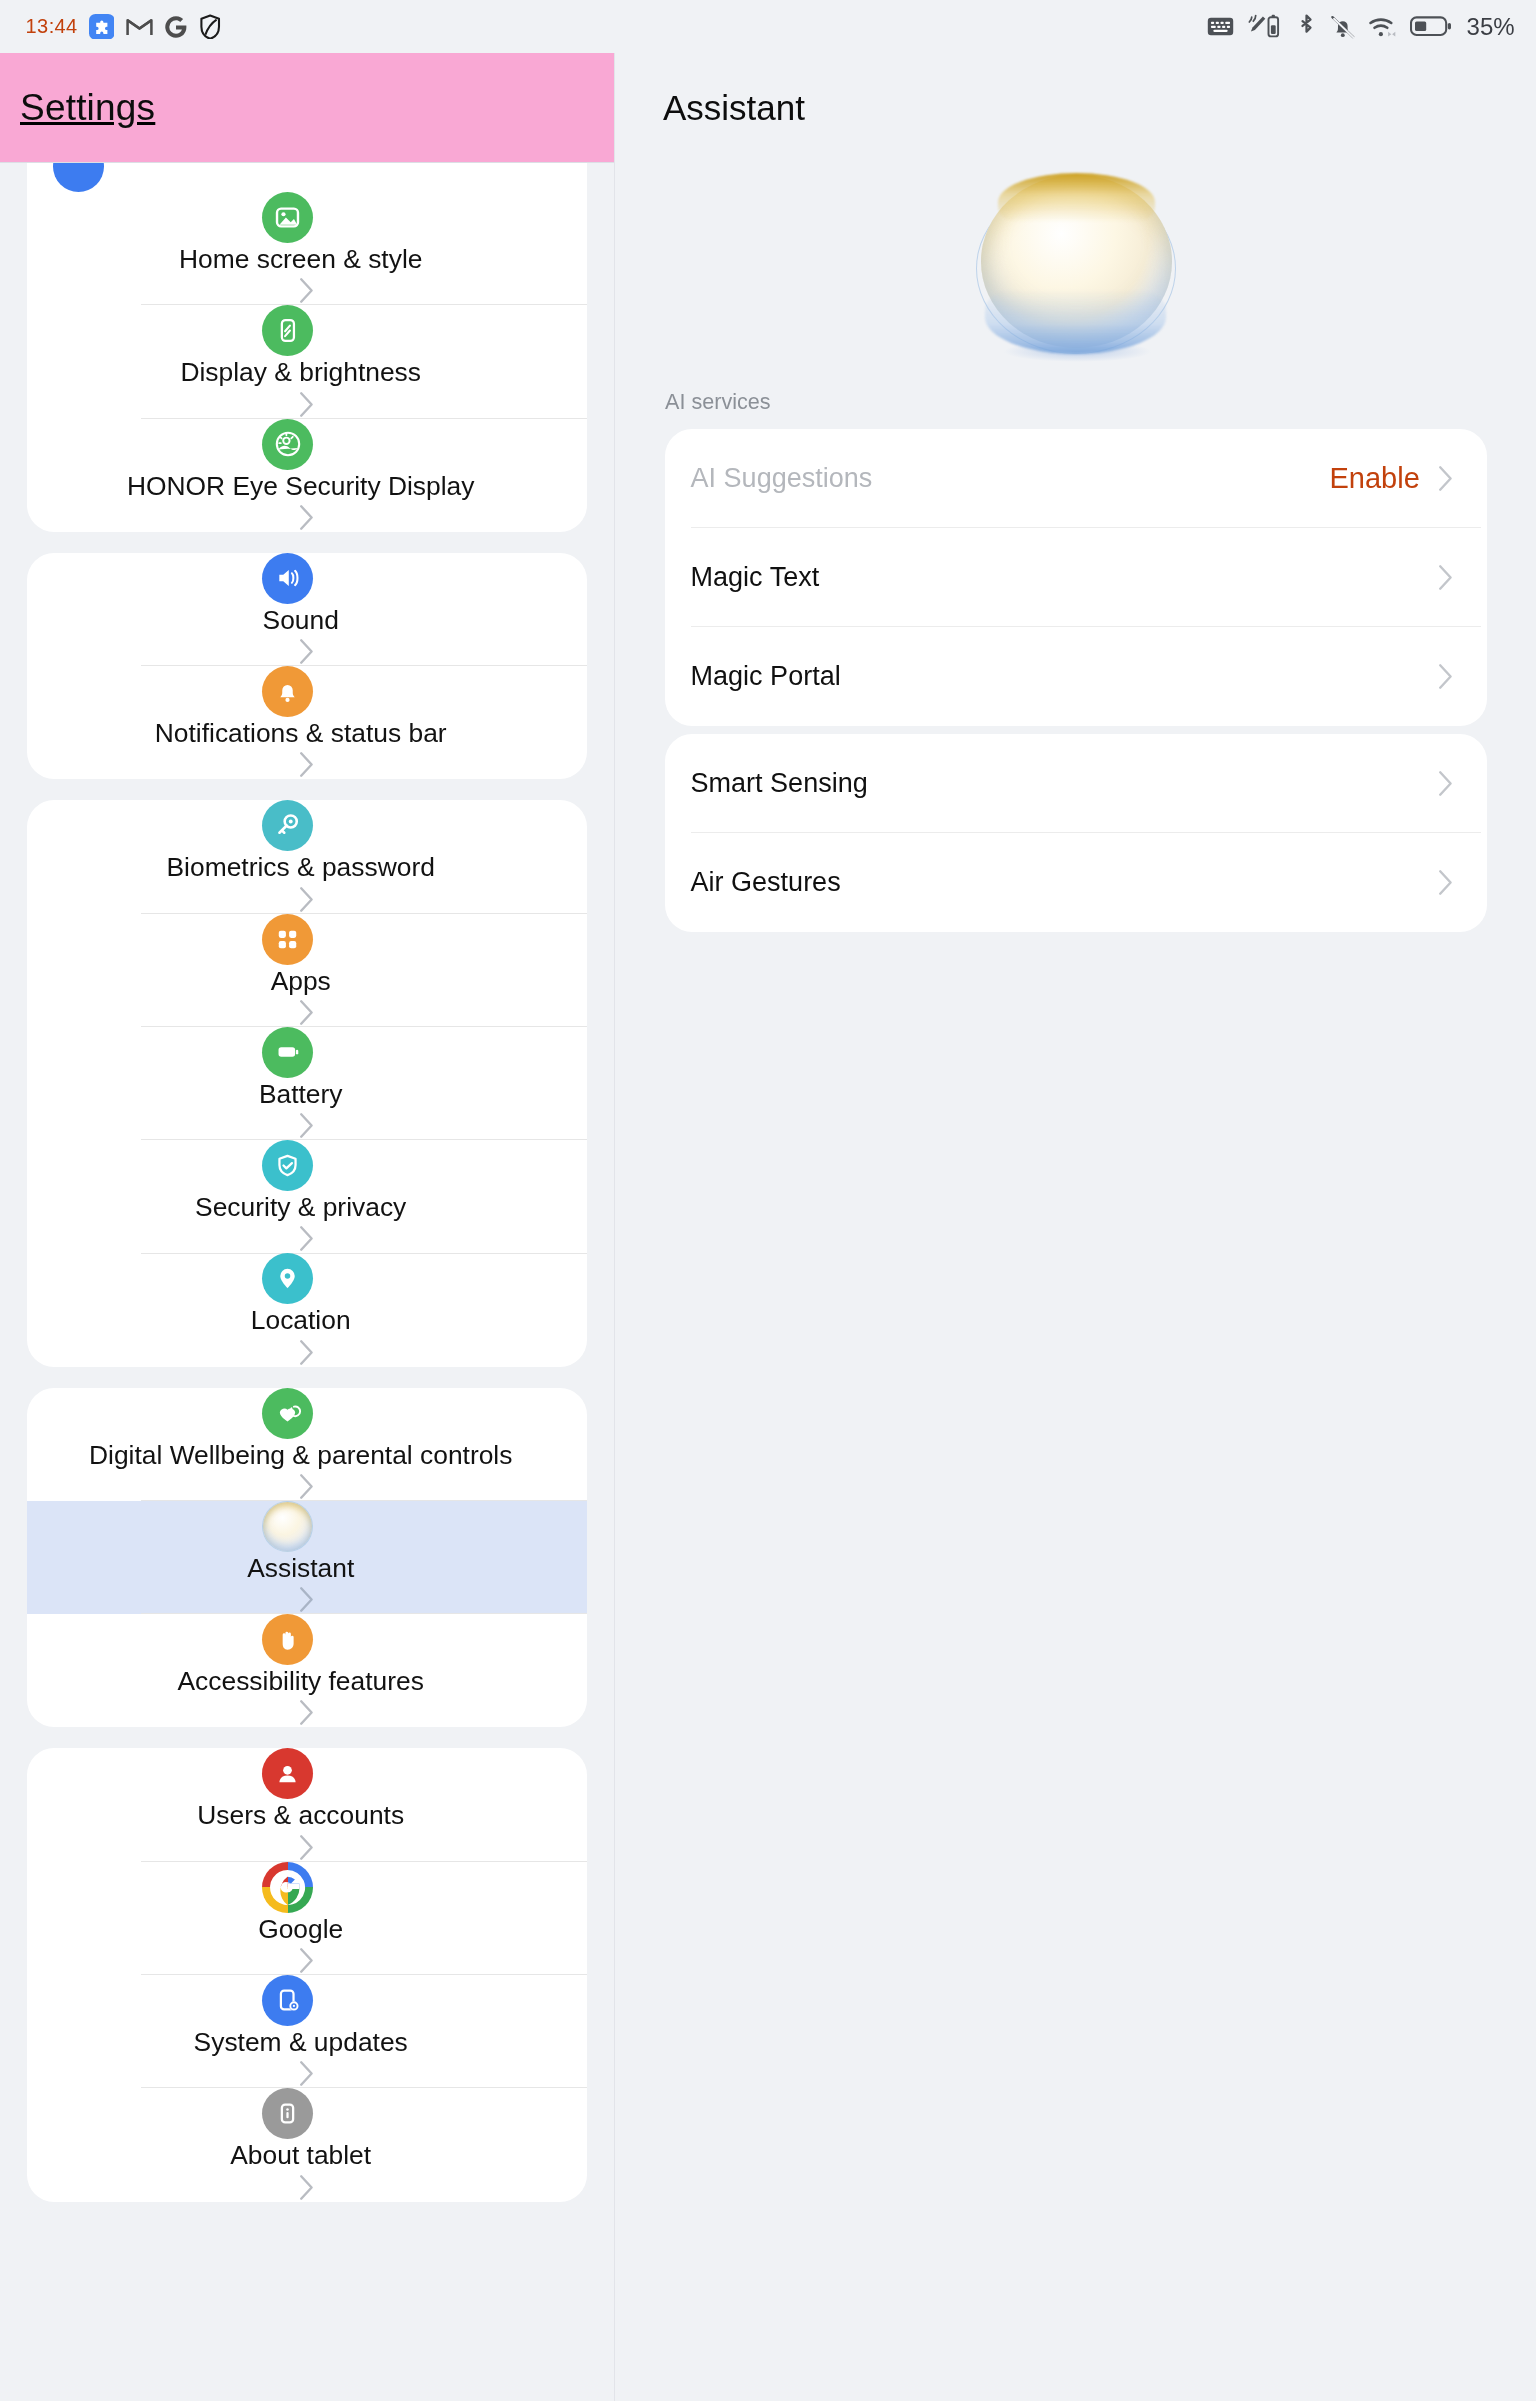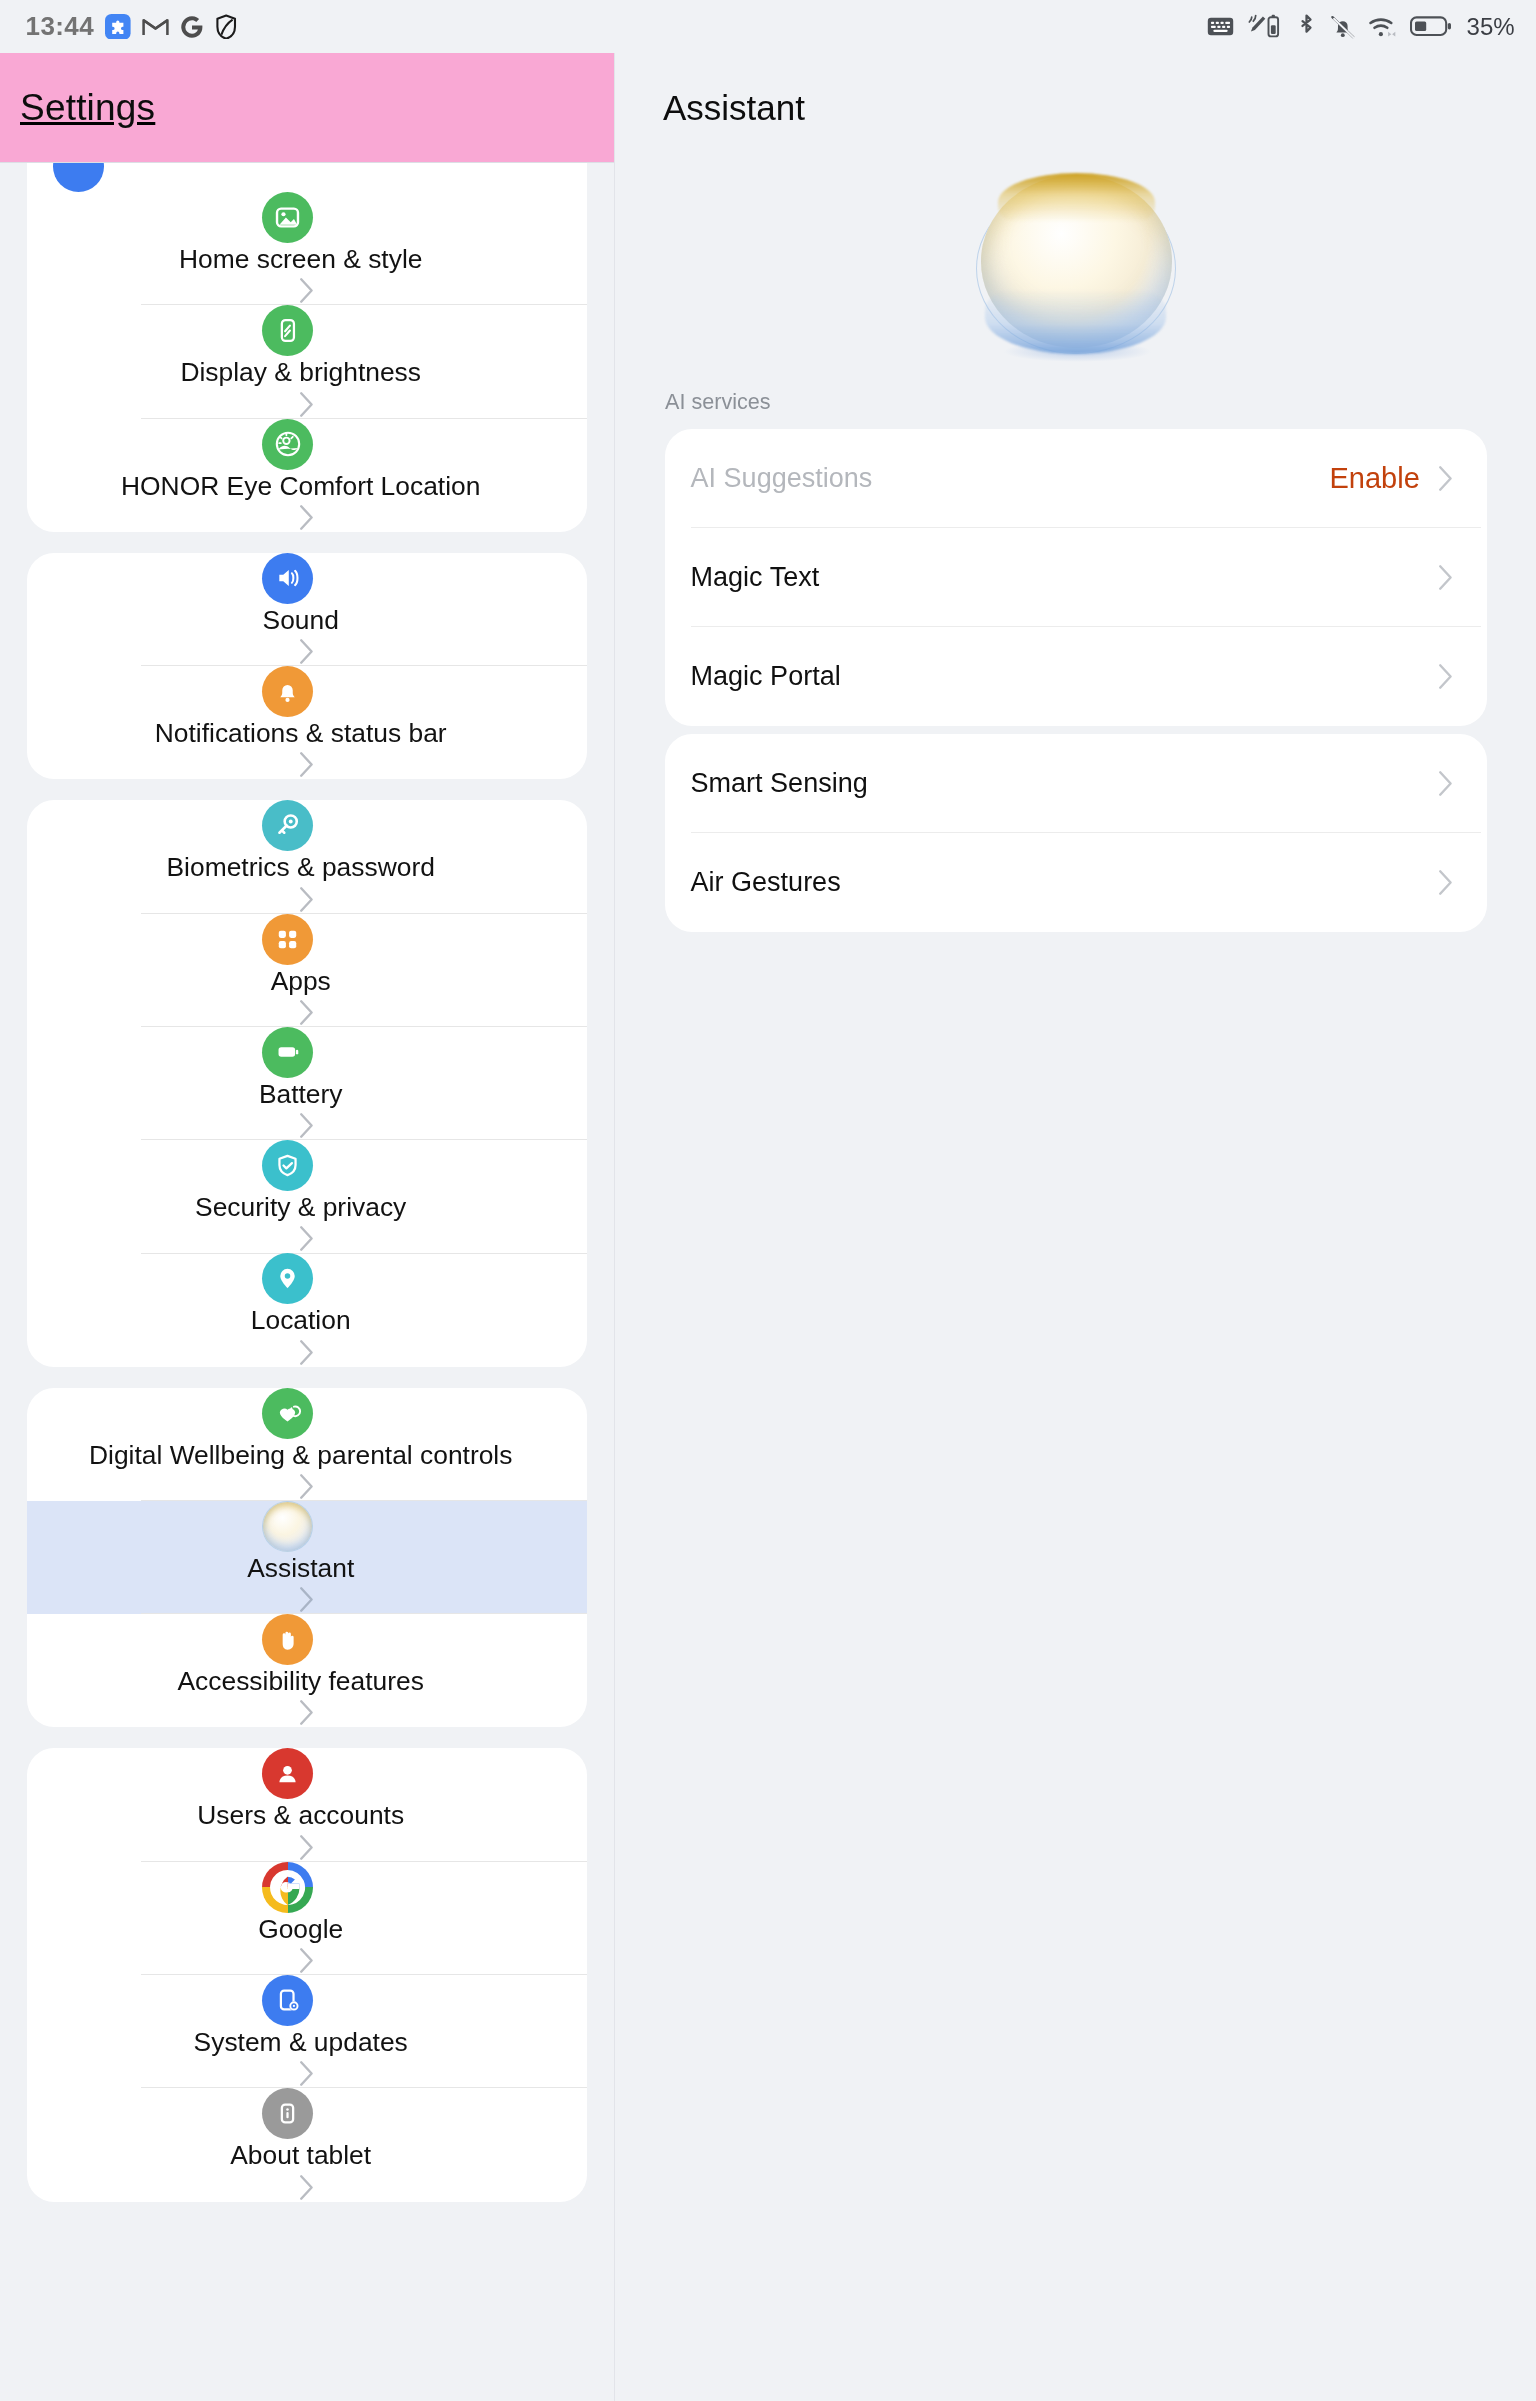--- a/index.html
+++ b/index.html
@@ -12,21 +12,21 @@
   .screen { position: relative; width: 1537px; height: 2401px; display: flex; flex-direction: column; }
 
   
   .statusbar {
     height: 53px; flex: 0 0 53px;
     display: flex; align-items: center; justify-content: space-between;
     padding: 0 22.4px 0 25.6px;
     background: #f0f2f5;
   }
   .sb-left { display: flex; align-items: center; gap: 11.2px; }
-  .sb-clock { font-size: 26px; color: #737373; letter-spacing: 0.4px; font-weight: 700; }
+  .sb-clock { font-size: 20px; color: #c2410c; letter-spacing: 0.4px; font-weight: 400; }
   .sb-right { display: flex; align-items: center; gap: 12.8px; }
   .sb-ico { display: flex; align-items: center; justify-content: center; }
   .sb-batt-txt { font-size: 24px; color: #3b3e44; margin-left: 1.6px; }
 
   
   .body { flex: 1 1 auto; display: flex; min-height: 0; }
 
   
   .left {
     width: 615px; flex: 0 0 615px;
@@ -303,21 +303,21 @@
             <span class="ico-wrap">
               <span class="circ" style="background:#4cbb5f">
                 <svg width="32" height="32" viewBox="0 0 40 40">
                     <circle cx="20" cy="20" r="14" fill="none" stroke="#fff" stroke-width="2.6"></circle>
                     <circle cx="18" cy="16" r="4" fill="none" stroke="#fff" stroke-width="2.4"></circle>
                     <path d="M12 13l-2-2M24 13l2-2M18 9V7M11 19H9" stroke="#fff" stroke-width="2.2" stroke-linecap="round"></path>
                     <path d="M8 27c4-6 10-6 14-2s8 3 10 0" fill="#fff"></path>
                   </svg>
               </span>
             </span>
-            <span class="label">HONOR Eye Comfort Location</span>
+            <span class="label">HONOR Eye Security Display</span>
             <span class="chev">
               <svg class="chev-svg" width="17.6" height="29" viewBox="0 0 22 36">
                   <path d="M4 4l13 14L4 32" fill="none" stroke="#b9bcc2" stroke-width="3" stroke-linecap="round" stroke-linejoin="round"></path>
                 </svg>
             </span>
 
           </div>
         </div>
 
         <div class="card">

